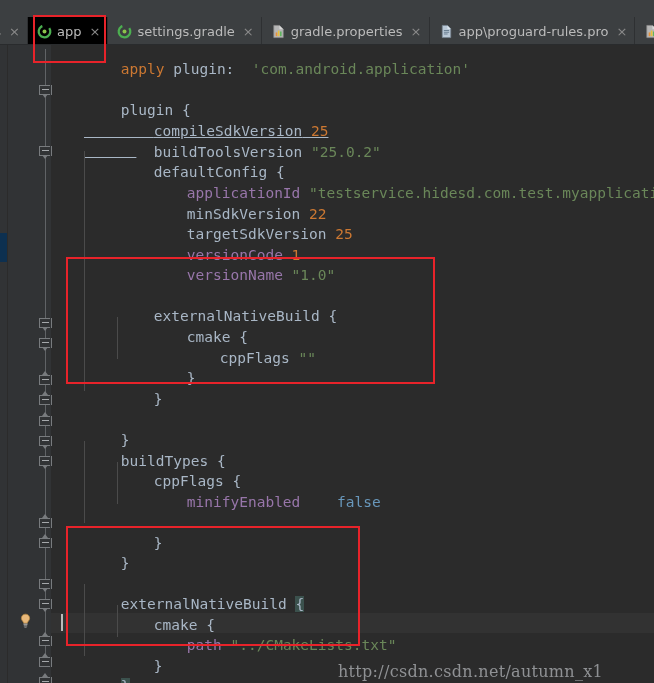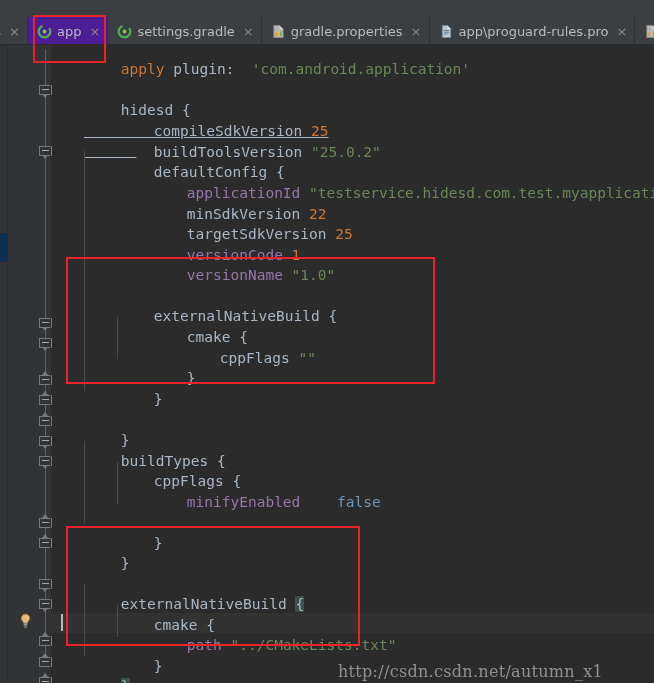--- a/index.html
+++ b/index.html
@@ -51,21 +51,21 @@
     box-sizing: border-box;
     border-right: 1px solid #2e3032;
     color: #bbbbbb;
     font-family: "DejaVu Sans", sans-serif;
     font-size: 13px;
     white-space: nowrap;
     flex: 0 0 auto;
     background: #3c3f41;
   }
   .tab.active {
-    background: #4c1d95;
+    background: #000000;
   }
   .tab.clipped-left {
     padding-left: 0;
     justify-content: flex-end;
   }
   .tab-label { line-height: 1; }
   .tab-close {
     color: #8a8a8a;
     font-size: 13px;
     line-height: 1;
@@ -446,21 +446,21 @@
 
     <div class="code">
 
       
       <div class="line" style="top:-6px;">
         <span class="kw">apply</span><span class="plain"> </span><span class="plain">plugin:</span><span class="plain">  </span><span class="str">'com.android.application'</span>
       </div>
 
       
       <div class="line" style="top:35px;">
-        <span class="plain">hidesd</span><span class="plain"> </span><span class="plain">{</span>
+        <span class="plain">plugin</span><span class="plain"> </span><span class="plain">{</span>
       </div>
 
       
       <div class="line" style="top:56px; left:33px;text-decoration:underline;">
         <span class="plain">compileSdkVersion</span><span class="plain"> </span><span class="numorg">25</span>
       </div>
 
       
       <div class="line" style="top:77px; left:33px;">
         <span class="plain">buildToolsVersion</span><span class="plain"> </span><span class="str">"25.0.2"</span>

